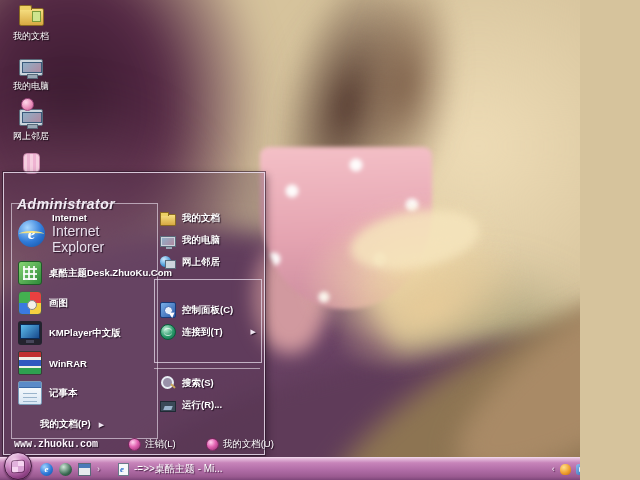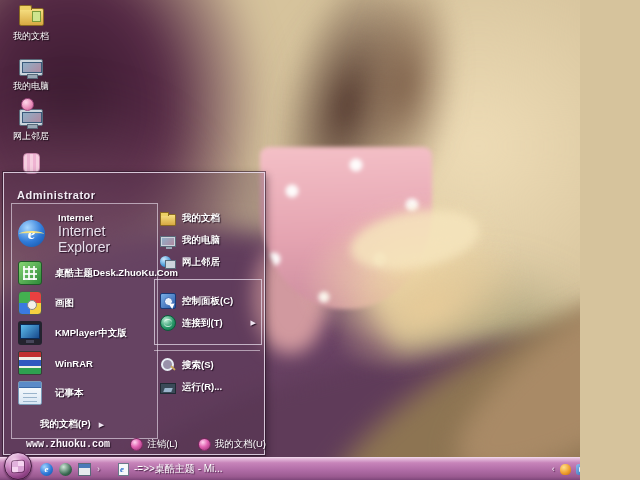--- a/index.html
+++ b/index.html
@@ -70,41 +70,41 @@
     background:#9aa8b5; border:1px solid #5a6a7a; }
   .i-net-dot { position:absolute; left:2px; top:-4px; width:13px; height:13px; border-radius:50%;
     background:radial-gradient(circle at 35% 30%,#ffd9ea,#e88cb8 60%,#b85a90); border:1px solid #a04a80; }
   .i-recycle { width:17px; height:21px; border:1px solid #c887ab; border-radius:4px 4px 6px 6px;
     background:linear-gradient(90deg,#f6cfe0 0 3px,#eeb3d2 3px 6px,#f6cfe0 6px 9px,#eeb3d2 9px 12px,#f6cfe0 12px); }
 
   
   .start-menu { position:absolute; left:3px; top:172px; width:262px; height:283px;
     background:rgba(78,50,76,.30); border:1px solid rgba(236,223,240,.85);
     box-shadow:0 0 0 1px rgba(40,18,38,.55), 2px 3px 8px rgba(20,8,20,.45); color:#fff; }
-  .sm-header { position:absolute; left:13px; top:16px; font-size:11px; font-weight:bold;
-    color:#f3ecf4; text-shadow:1px 1px 1px rgba(30,12,30,.9); letter-spacing:.5px; }
+  .sm-header { position:absolute; left:13px; top:23px; font-size:14px; font-weight:bold;
+    color:#f3ecf4; text-shadow:1px 1px 1px rgba(30,12,30,.9); letter-spacing:.5px;font-style:italic; }
   .sm-left { position:absolute; left:7px; top:30px; width:147px; height:236px;
     border:1px solid rgba(238,228,242,.6); background:rgba(255,255,255,.04);
     display:flex; flex-direction:column; padding:5px 4px; }
-  .sm-row { display:flex; align-items:center; gap:13px; padding:3px 2px; cursor:default; }
+  .sm-row { display:flex; align-items:center; gap:7px; padding:3px 2px; cursor:default; }
   .sm-title { font-size:9.5px; font-weight:bold; text-shadow:1px 1px 1px rgba(30,12,30,.9); white-space:nowrap; }
   .sm-sub { font-size:14px; color:#e9e0ec; text-shadow:1px 1px 1px rgba(30,12,30,.85); }
   .sm-spacer { flex:1; }
   .sm-allprog { display:flex; align-items:center; gap:8px; padding:4px 2px 2px 24px; }
   .sm-arrow { font-size:7px; color:#f0e6f2; text-shadow:1px 1px 1px rgba(30,12,30,.9); }
   .sm-right { position:absolute; left:153px; top:34px; width:106px; display:flex; flex-direction:column; }
   .sm-rrow { display:flex; align-items:center; gap:6px; height:22px; padding:0 3px; cursor:default; }
   .sm-rlabel { font-size:9.5px; font-weight:bold; text-shadow:1px 1px 1px rgba(30,12,30,.9); white-space:nowrap; }
-  .sm-group { border:1px solid rgba(238,228,242,.7); margin:6px 0 0 -3px; padding:10px 2px; width:108px; }
+  .sm-group { border:1px solid rgba(238,228,242,.7); margin:6px 0 0 -3px; padding:19px 2px; width:108px; }
   .sm-sep { height:1px; background:rgba(245,238,248,.55); margin:5px 0 3px -3px; width:106px; }
-  .sm-footer { position:absolute; left:12px; bottom:0; width:100%; height:20px;
+  .sm-footer { position:absolute; left:0; bottom:0; width:100%; height:20px;
     display:flex; align-items:center; padding:0 10px; gap:6px; }
   .sm-site { font-family:"Liberation Mono","DejaVu Sans Mono",monospace; font-size:10px; font-weight:bold;
     color:#fdf6fd; text-shadow:1px 1px 1px rgba(30,12,30,.9); margin-right:auto; }
-  .sm-power { display:flex; align-items:center; gap:4px; margin-left:14px; cursor:default; }
+  .sm-power { display:flex; align-items:center; gap:4px; margin-left:24px; cursor:default; }
   .sm-power-label { font-size:9.5px; text-shadow:1px 1px 1px rgba(30,12,30,.9); white-space:nowrap; }
   .orb-pink { width:13px; height:13px; border-radius:50%;
     background:radial-gradient(circle at 35% 30%,#ffd2ee,#e263b2 45%,#8c2b6c); border:1px solid rgba(90,20,70,.7); }
 
   
   .mi { flex:none; position:relative; }
   .mi24 { width:24px; height:24px; }
   .mi-ie { width:27px; height:27px; border-radius:50%;
     background:radial-gradient(circle at 35% 28%,#a8d8ff,#2f7ad8 55%,#114e9e);
     display:flex; align-items:center; justify-content:center; }

